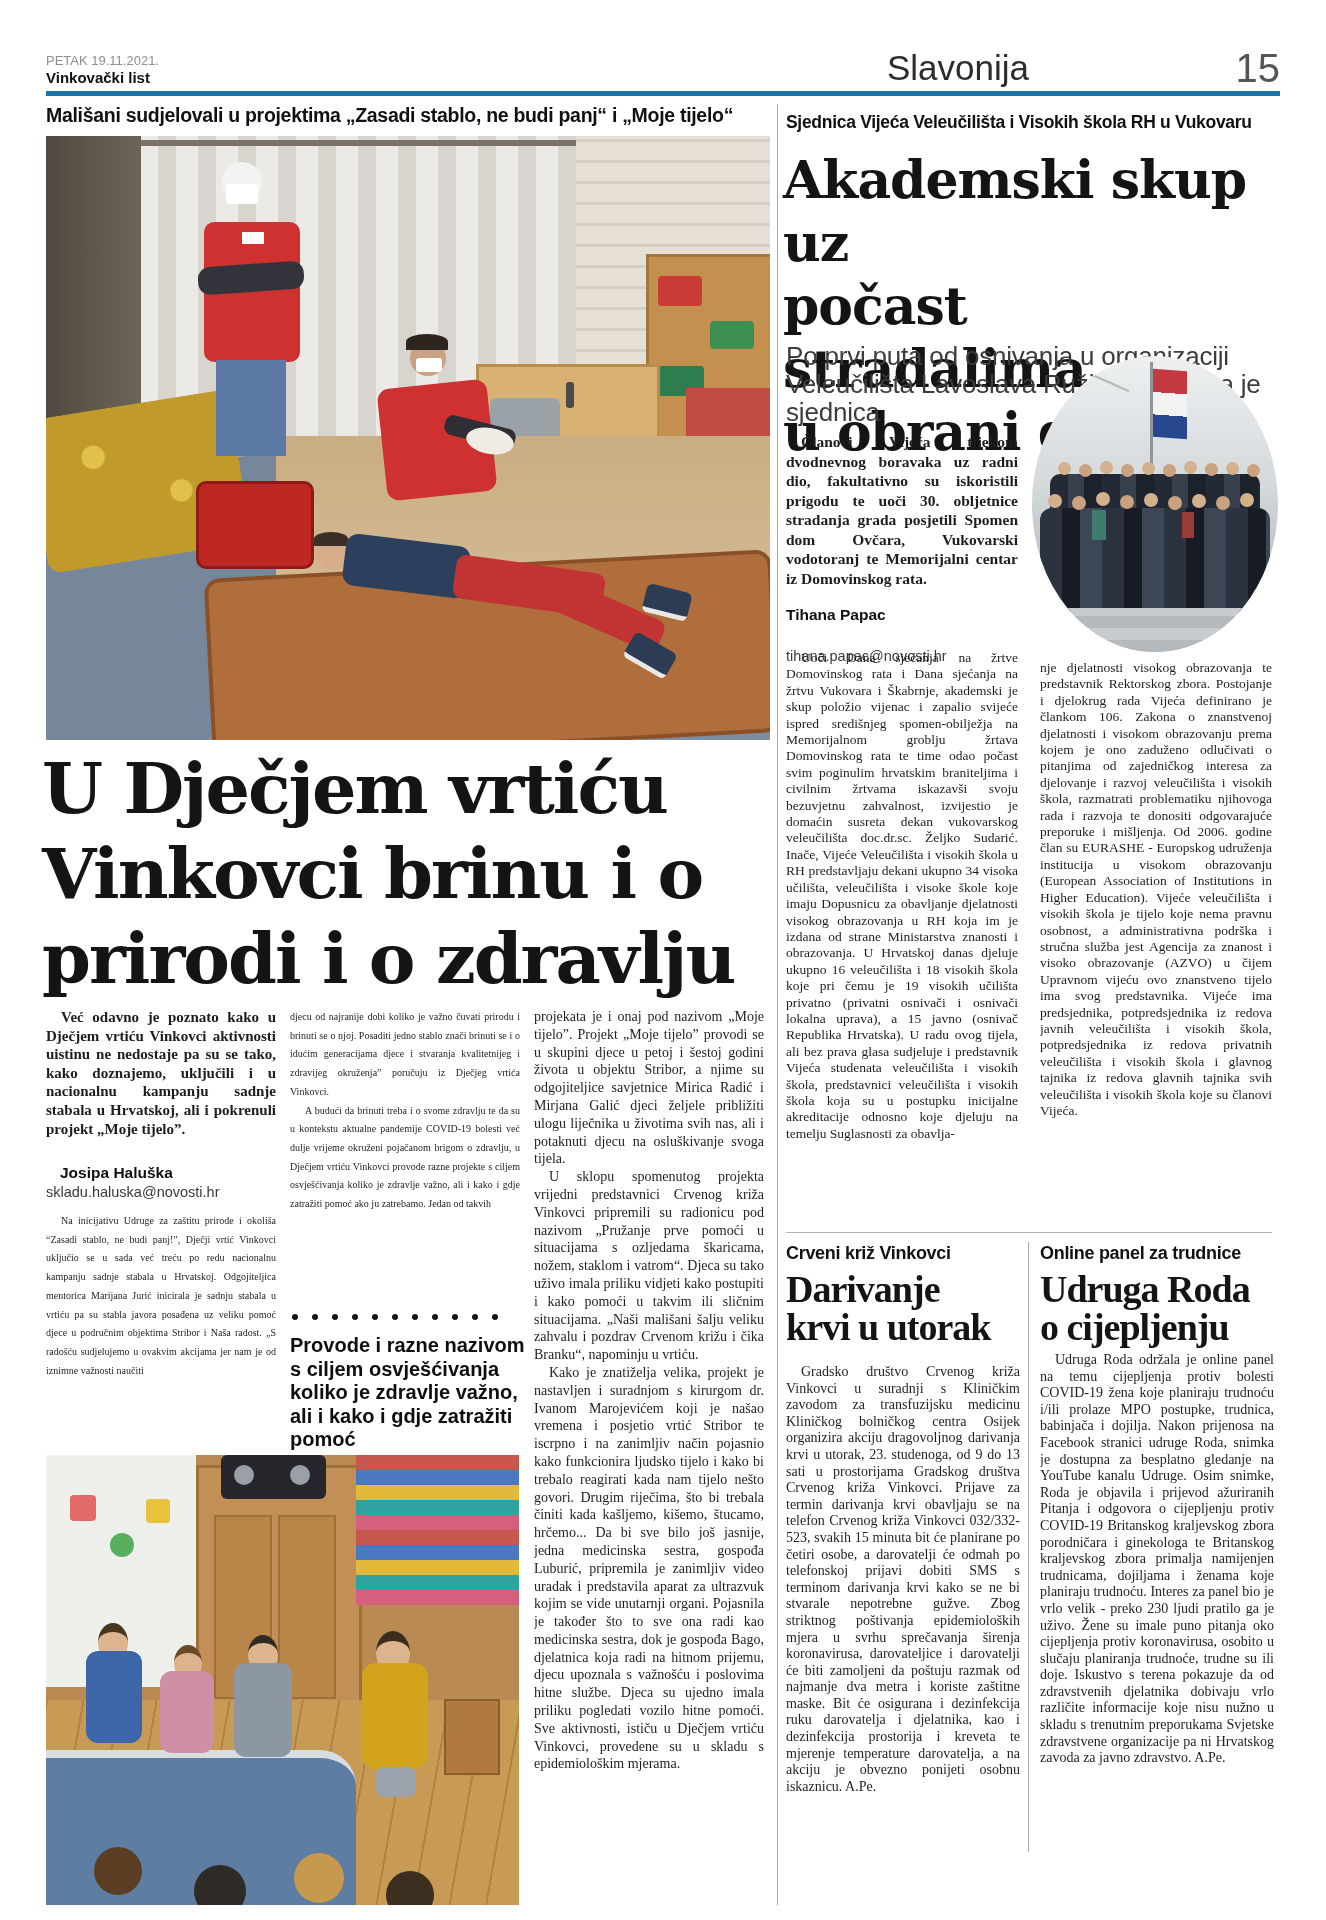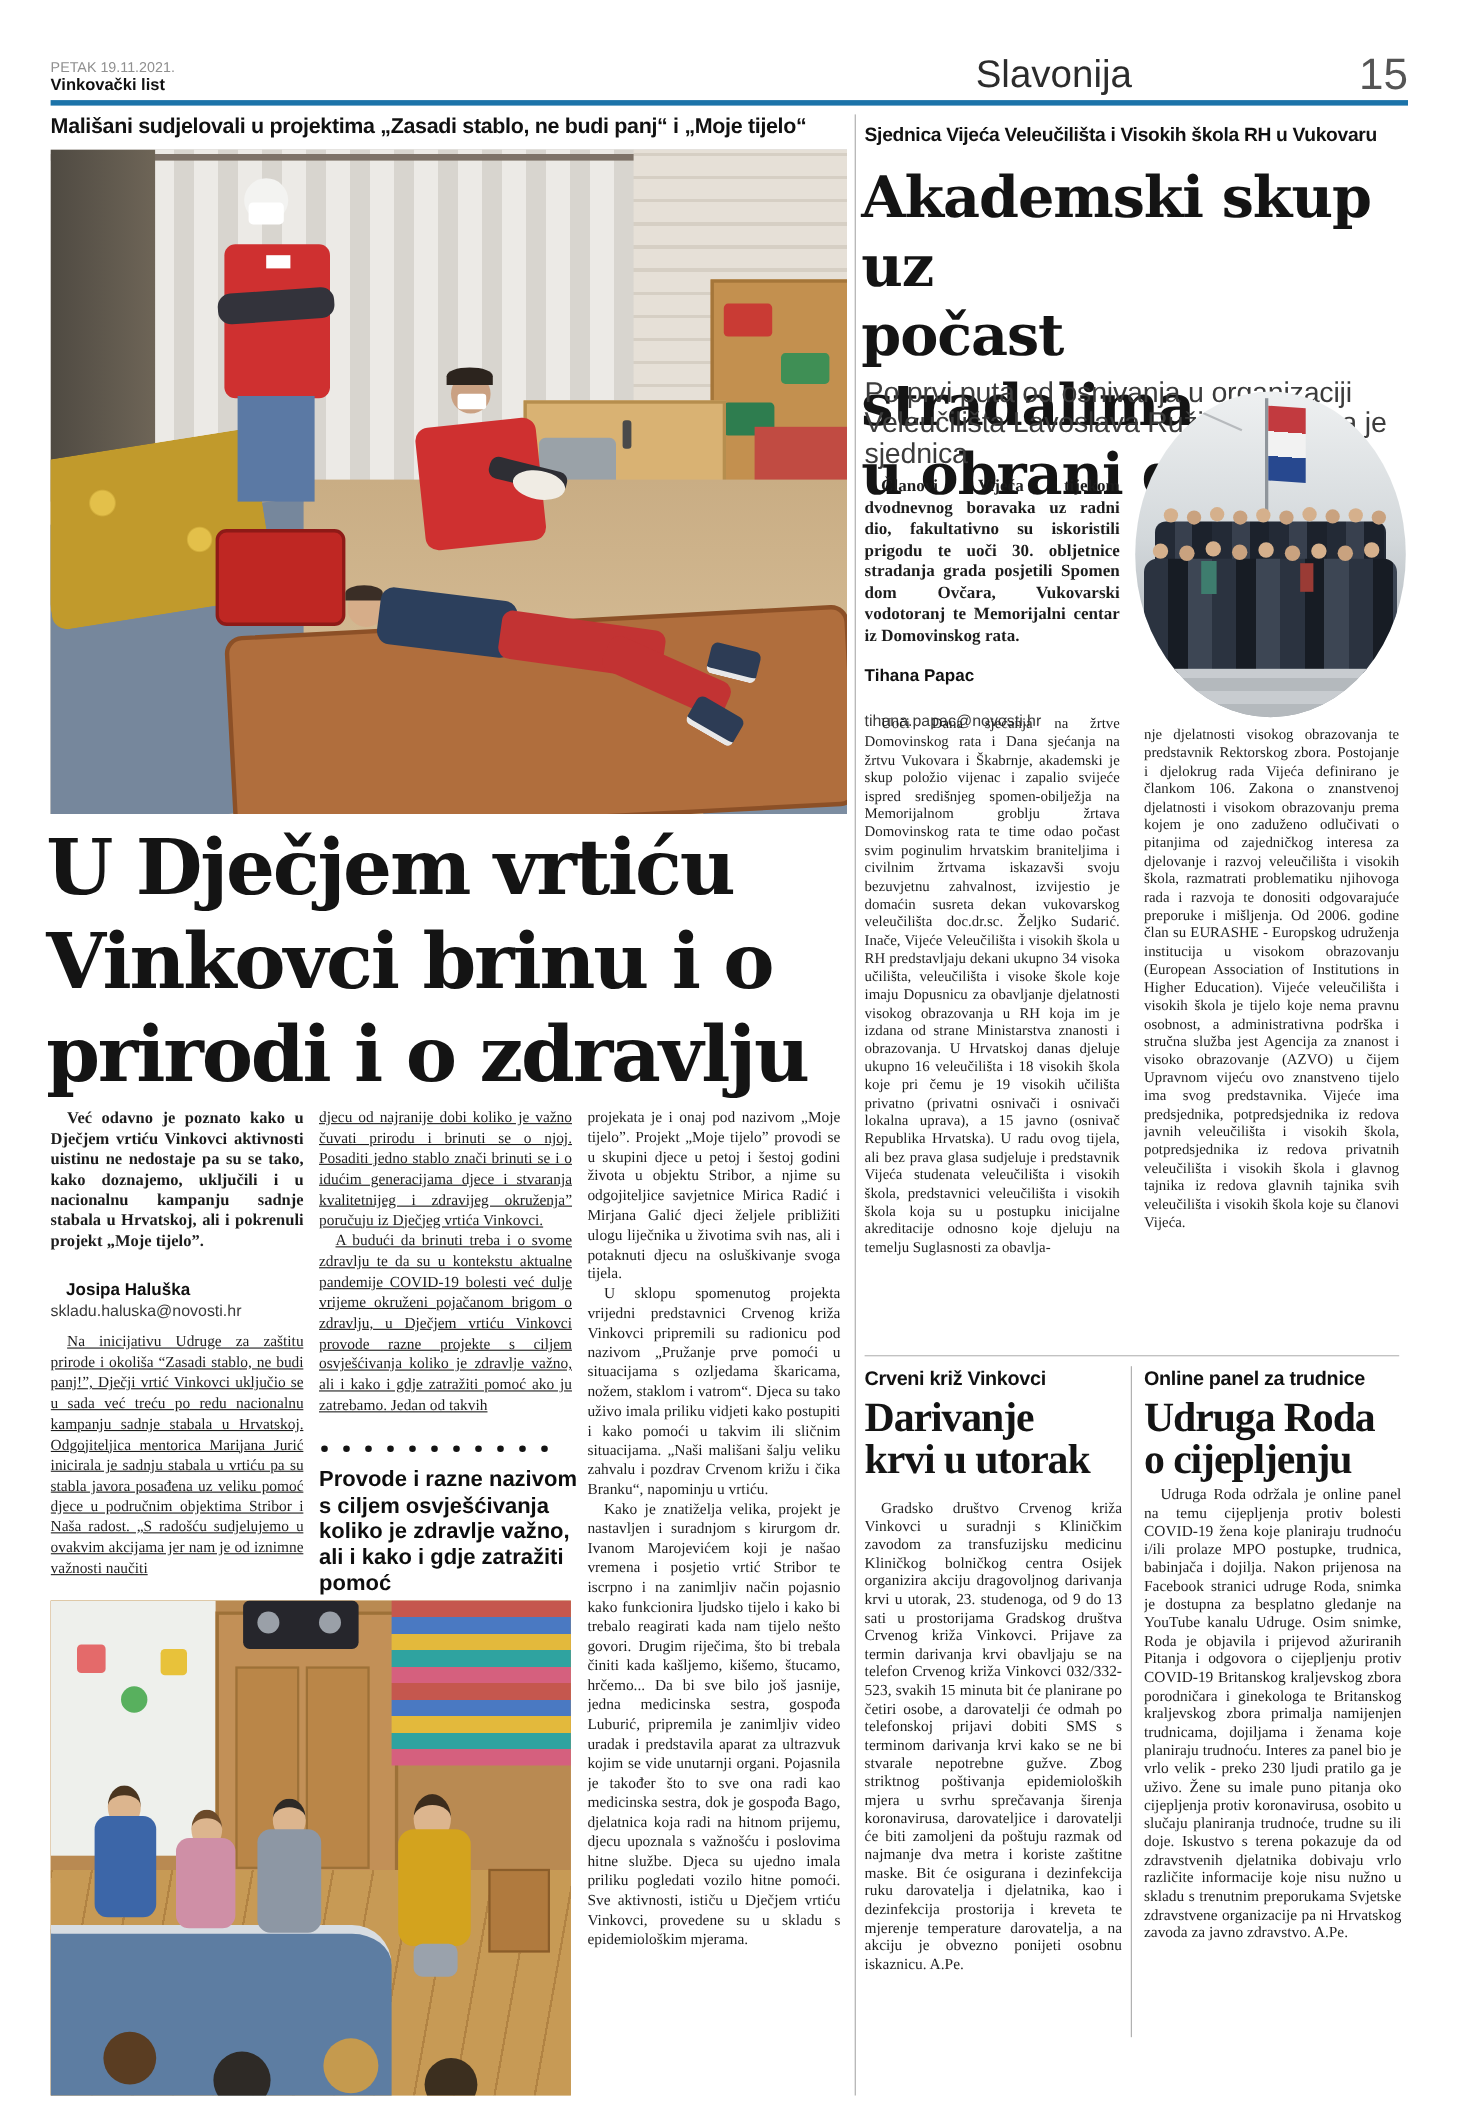--- a/index.html
+++ b/index.html
@@ -33,21 +33,21 @@
                 font-size:52px;line-height:63px;letter-spacing:-1px;}
   .headline-sm{font-family:"Liberation Serif",serif;font-weight:bold;color:#141414;
                font-size:38px;line-height:38px;letter-spacing:-1px;}
 
   .subhead{font:26px/28px "Liberation Sans",sans-serif;color:#3c3c3c;letter-spacing:-0.2px;}
 
   
   .bodycol{text-align:justify;color:#1e1e1e;overflow:hidden;}
   .bodycol p{margin:0;text-indent:15px;}
   .bodycol p.noind{text-indent:0;}
-  .bt-left{font-size:14px;line-height:18.7px;text-decoration:underline;}
+  .bt-left{font-size:10px;line-height:18.7px;}
   .bt-left3{font-size:14px;line-height:17.8px;}
   .bt-right{font-size:13.5px;line-height:16.4px;}
   .bt-bottom{font-size:14px;line-height:16.6px;}
 
   .lead{font-weight:bold;text-align:justify;overflow:hidden;}
   .lead p{margin:0;text-indent:15px;}
 
   .byline-name{font:bold 15.5px/18px "Liberation Sans",sans-serif;color:#101010;}
   .byline-mail{font:14.5px/17px "Liberation Sans",sans-serif;color:#3a3a3a;}
 

